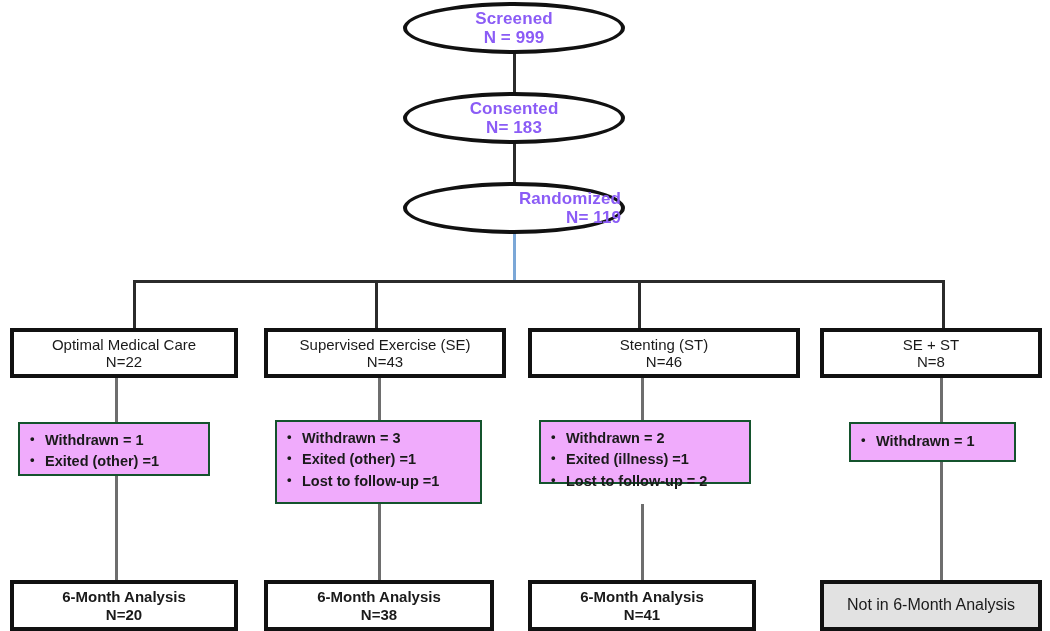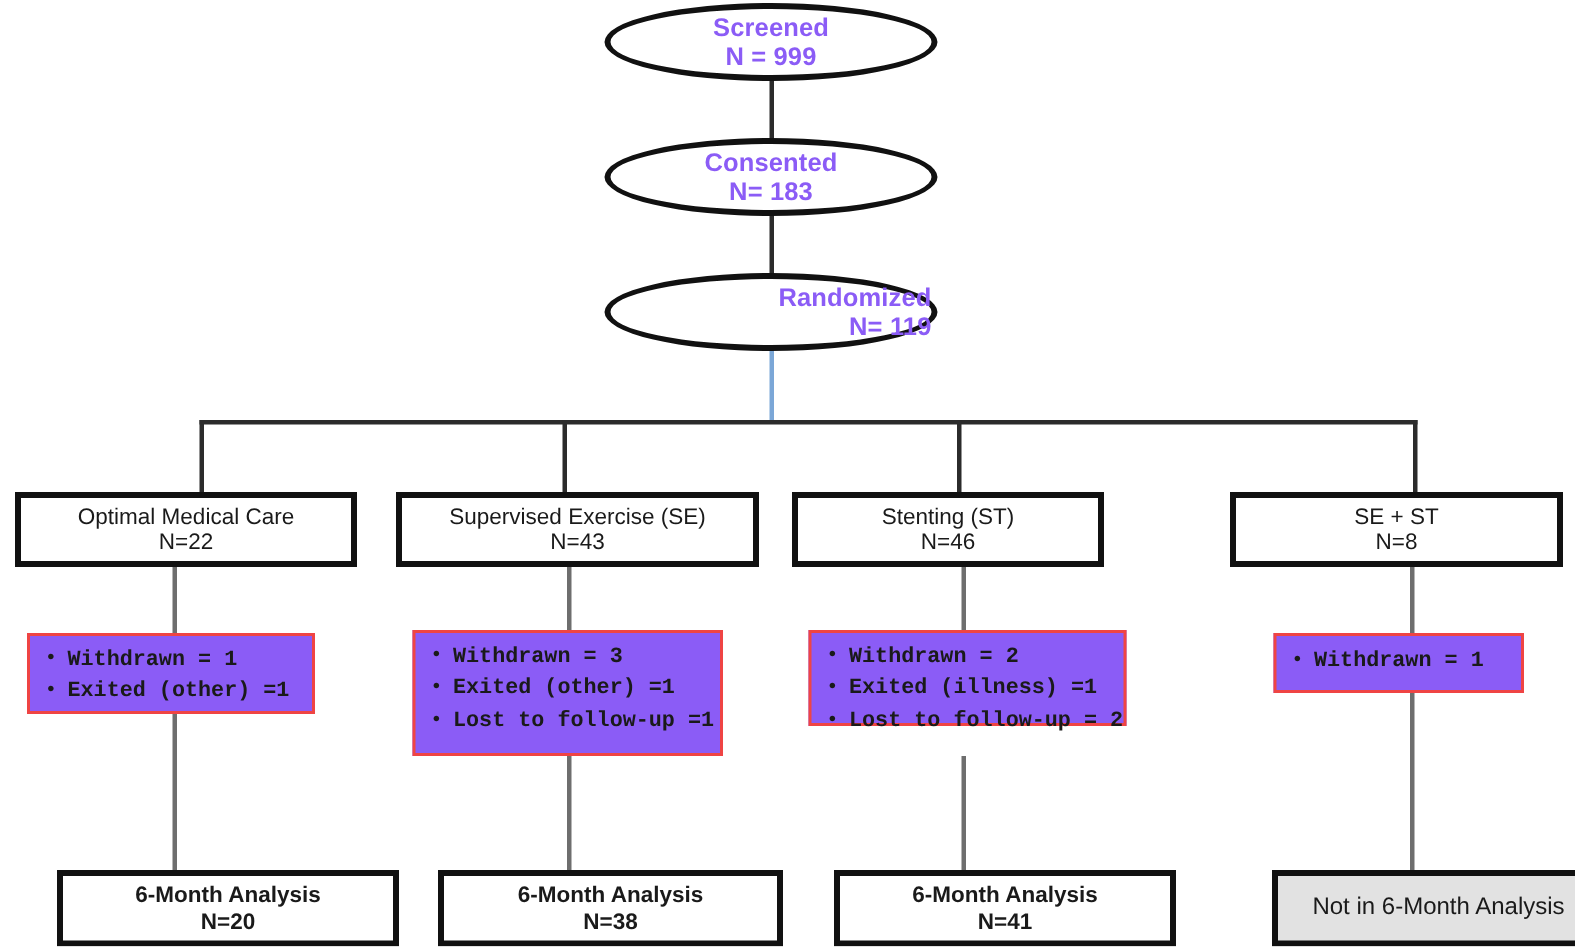--- a/index.html
+++ b/index.html
@@ -60,26 +60,25 @@
     font-size: 15px;
     font-weight: normal;
     color: #1a1a1a;
     line-height: 1.15;
     white-space: nowrap;
   }
 
   
   .detailbox {
     position: absolute;
-    border: 2px solid #ef4444;
-    background: #8b5cf6;
+    border: 2px solid #14532d;
+    background: #f0abfc;
     box-sizing: border-box;
     padding: 6px 8px 6px 8px;
     z-index: 3;
-    font-family: Liberation Mono, monospace;
   }
   .detailbox ul {
     margin: 0;
     padding: 0;
     list-style: none;
   }
   .detailbox li {
     font-size: 14.5px;
     font-weight: bold;
     color: #1a1a1a;
@@ -101,21 +100,20 @@
   .analysisbox {
     position: absolute;
     border: 4px solid #111111;
     background: #ffffff;
     display: flex;
     flex-direction: column;
     align-items: center;
     justify-content: center;
     box-sizing: border-box;
     z-index: 3;
-    margin-left: 28px;
   }
   .analysisbox .line1,
   .analysisbox .line2 {
     font-size: 15px;
     font-weight: bold;
     color: #1a1a1a;
     line-height: 1.15;
     white-space: nowrap;
   }
   .analysisbox.excluded {
@@ -218,21 +216,21 @@
       <li>Exited (other) =1</li>
       <li>Lost to follow-up =1</li>
     </ul>
   </div>
 
   <div class="analysisbox" style="left:264px; top:580px; width:230px; height:51px;">
     <div class="line1">6-Month Analysis</div>
     <div class="line2">N=38</div>
   </div>
 
-  <div class="armbox" style="left:528px; top:328px; width:208px; height:50px;">
+  <div class="armbox" style="left:528px; top:328px; width:272px; height:50px;">
     <div class="line1">Stenting (ST)</div>
     <div class="line2">N=46</div>
   </div>
 
   <div class="detailbox" style="left:539px; top:420px; width:212px; height:64px;">
     <ul>
       <li>Withdrawn =  2</li>
       <li>Exited (illness) =1</li>
       <li>Lost to follow-up = 2</li>
     </ul>

